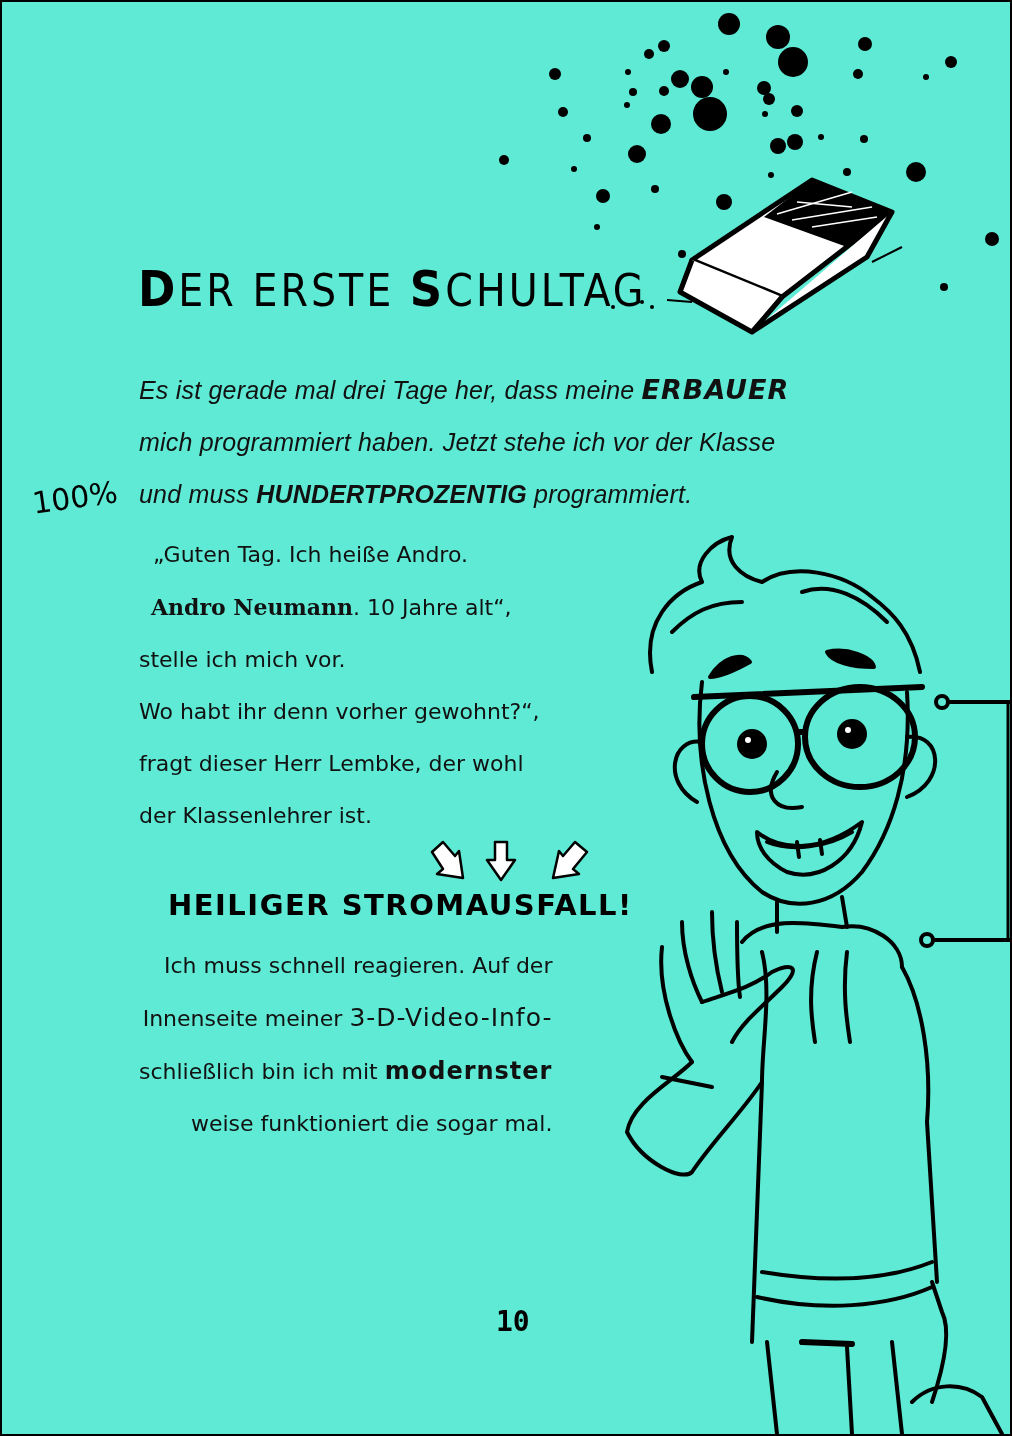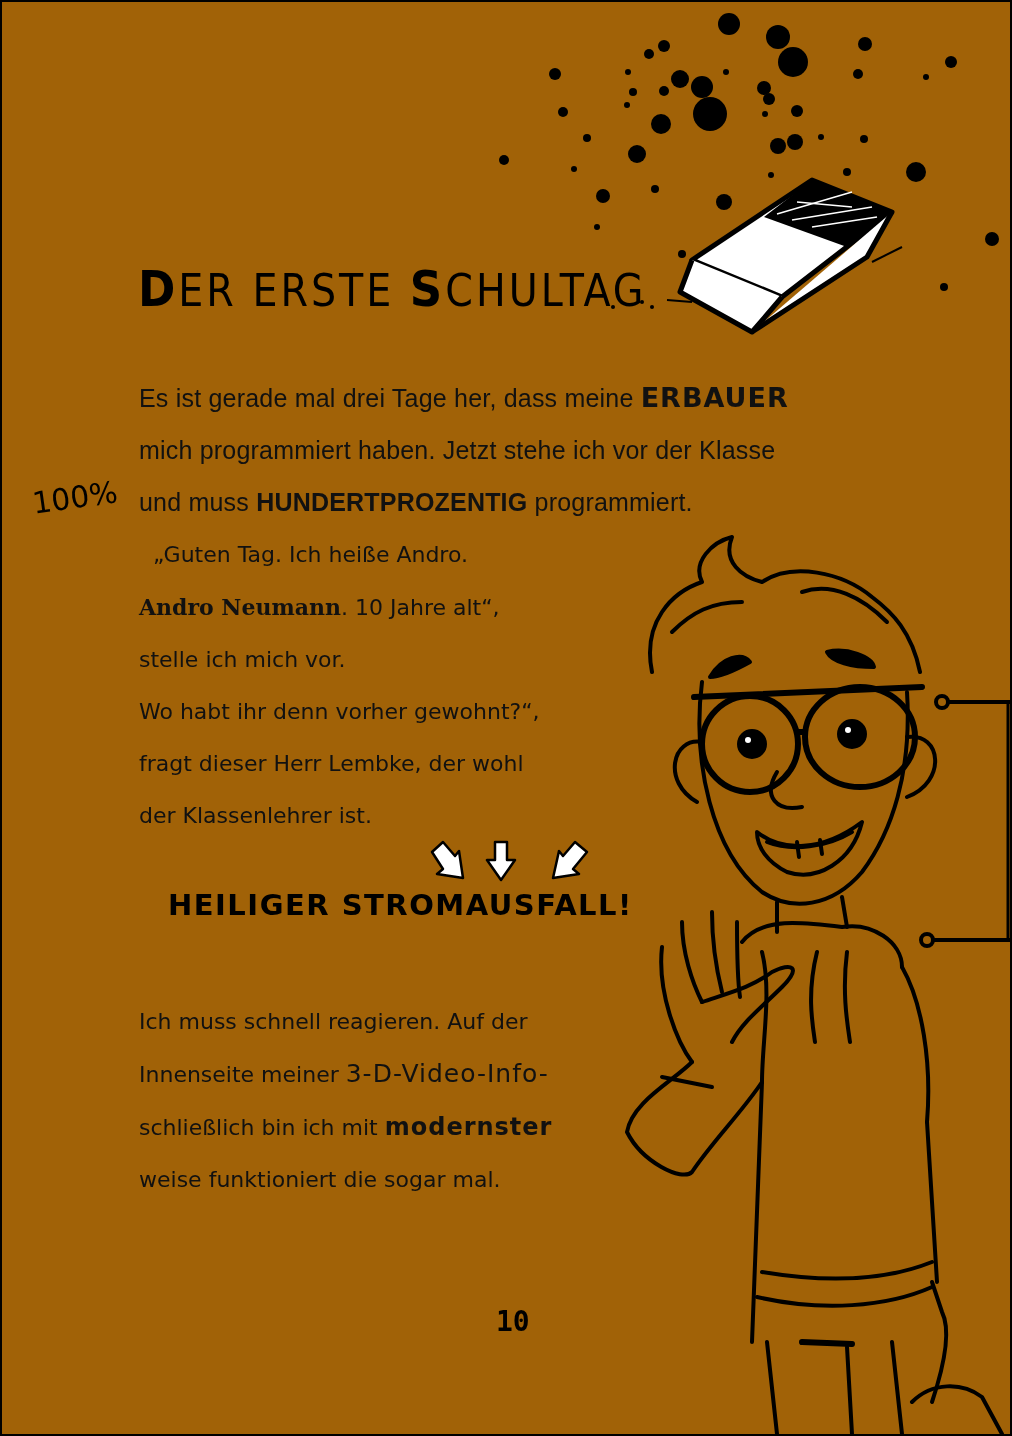--- a/index.html
+++ b/index.html
@@ -1,35 +1,35 @@
 <!DOCTYPE html>
 <html><head>
 <meta charset="utf-8">
 <style>
   html, body { margin: 0; padding: 0; background: #ffffff; }
   body { width: 1012px; height: 1436px; position: relative; overflow: hidden; }
   .page {
     position: absolute; left: 0; top: 0; width: 1008px; height: 1432px;
-    border: 2px solid #000; background: #a16207; overflow: hidden;
+    border: 2px solid #000; background: #5eead4; overflow: hidden;
   }
   .title {
     position: absolute; left: 136px; top: 258px;
     font-family: "DejaVu Sans Condensed", "DejaVu Sans", sans-serif;
     font-size: 44px; letter-spacing: 3px; color: #000; font-weight: normal;
     white-space: nowrap;
   }
   .title .cap { font-weight: bold; font-size: 50px; }
   .body-text {
     position: absolute; left: 137px;
     font-family: "DejaVu Sans", sans-serif; font-size: 22px; color: #111;
     line-height: 52px; white-space: nowrap;
   }
   .condensed { font-family: "Liberation Sans Narrow", "Liberation Sans", sans-serif; font-size: 25px; letter-spacing: 0.2px; }
   .hand-bold { font-family: "DejaVu Sans", sans-serif; font-weight: bold; letter-spacing: 1px; }
-  .slab { font-family: "DejaVu Serif", serif; font-weight: bold; }
+  .slab { font-family: "DejaVu Serif", serif; font-weight: bold; margin-left: 12px; }
   .hand { font-family: "DejaVu Sans", sans-serif; }
   .margin-note {
     position: absolute; left: 30px; top: 478px;
     font-family: "DejaVu Sans", sans-serif; font-size: 30px;
     transform: rotate(-8deg); color: #000;
   }
   .shout {
     position: absolute; left: 158px; top: 886px;
     font-family: "DejaVu Sans", sans-serif; font-weight: bold;
     font-size: 29px; letter-spacing: 1.5px; color: #000; white-space: nowrap; margin-left: 8px;
@@ -109,21 +109,21 @@
         <line x1="305" y1="200" x2="360" y2="205"></line>
     </g>
     <line x1="175" y1="298" x2="200" y2="300" stroke="#000" stroke-width="2"></line>
     <line x1="380" y1="260" x2="410" y2="245" stroke="#000" stroke-width="2"></line>
   </svg>
 
   <div class="title"><span class="cap">D</span><span>ER ERSTE </span><span class="cap">S</span><span>CHULTAG</span></div>
 
   <div class="margin-note">100%</div>
 
-  <div class="body-text condensed" style="top:370px;">
+  <div class="body-text condensed" style="top:362px;font-style:italic;">
     <div><span>Es ist gerade mal drei Tage her, dass meine </span><span class="hand-bold" style="font-size:27px;">ERBAUER</span></div>
     <div><span>mich programmiert haben. Jetzt stehe ich vor der Klasse</span></div>
     <div><span>und muss </span><span style="font-weight:bold; font-size:25px;">HUNDERTPROZENTIG</span><span> programmiert.</span></div>
   </div>
 
   <div class="body-text" style="top:527px;">
     <div><span>&nbsp;&nbsp;„Guten Tag. Ich heiße Andro.</span></div>
     <div><span class="slab">Andro Neumann</span><span>. 10 Jahre alt“,</span></div>
     <div><span>stelle ich mich vor.</span></div>
     <div><span>Wo habt ihr denn vorher gewohnt?“,</span></div>
@@ -134,21 +134,21 @@
   <svg class="arrows" viewBox="0 0 170 50">
     <g stroke="#000" stroke-width="2.5" fill="#fff" stroke-linejoin="round">
       <path d="M5 14 L16 4 L28 18 L32 13 L36 40 L10 36 L16 31 Z"></path>
       <path d="M68 4 L80 4 L80 22 L88 22 L74 42 L60 22 L68 22 Z"></path>
       <path d="M160 14 L148 4 L136 18 L132 13 L126 40 L152 36 L146 31 Z"></path>
     </g>
   </svg>
 
   <div class="shout">HEILIGER STROMAUSFALL!</div>
 
-  <div class="body-text" style="top:994px;">
+  <div class="body-text" style="top:938px;text-align:right;">
     <div><span>Ich muss schnell reagieren. Auf der</span></div>
     <div><span>Innenseite meiner </span><span class="hand" style="font-size:25px; letter-spacing:1px;">3-D-Video-Info-</span></div>
     <div><span>schließlich bin ich mit </span><span class="hand-bold" style="font-size:24px;">modernster</span></div>
     <div><span>weise funktioniert die sogar mal.</span></div>
   </div>
 
   <svg class="illus" style="left:600px; top:520px;" width="408" height="912" viewBox="0 0 408 912">
     <g stroke="#000" stroke-width="4" fill="none" stroke-linecap="round" stroke-linejoin="round">
 
       <path d="M50 150 C40 100 70 70 100 60 C90 40 110 20 130 15 C120 40 140 55 160 60 C190 40 240 50 270 75 C290 90 310 110 318 150"></path>

